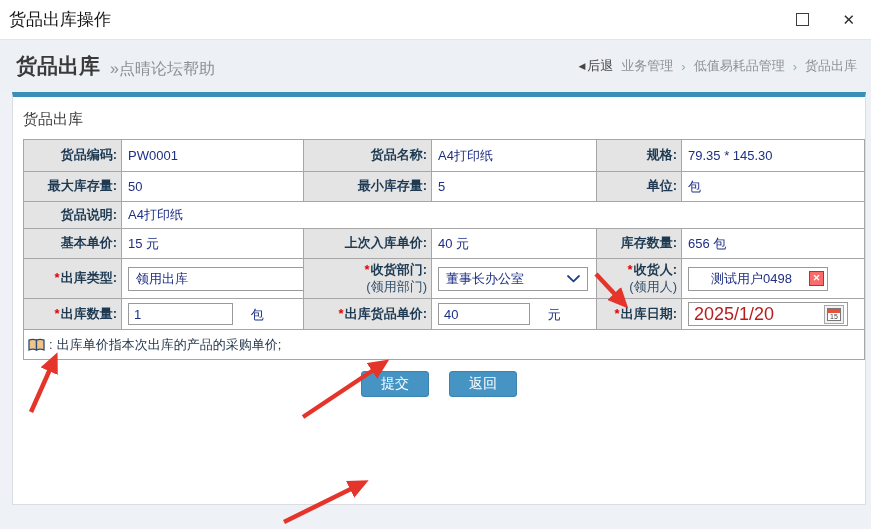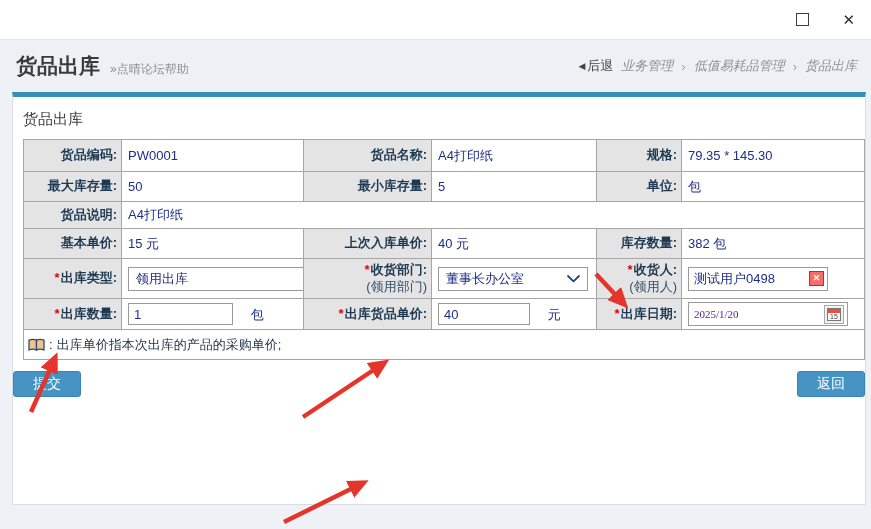--- a/index.html
+++ b/index.html
@@ -18,26 +18,26 @@
   .titlebar .win-title { font-size:17px; color:#151515; }
   .titlebar .spacer { flex:1; }
   .max-btn { width:13px; height:13px; border:1.5px solid #3d3d3d; margin-right:33px; cursor:pointer; }
   .close-btn { font-size:15px; color:#2e2e2e; cursor:pointer; line-height:1; }
   
   .header-band {
     height:52px; background:#edf0f4; display:flex; align-items:center;
     padding:0 14px 0 16px;
   }
   .page-title { font-size:21px; font-weight:bold; color:#3a3a3a; }
-  .help-link { font-size:12px; color:#8b9196; margin-left:10px; margin-top:6px; text-decoration:none; cursor:pointer; }
+  .help-link { font-size:16px; color:#8b9196; margin-left:10px; margin-top:6px; text-decoration:none; cursor:pointer; }
   .header-spacer { flex:1; }
   .breadcrumb { font-size:13px; color:#8b9196; display:flex; align-items:center; gap:8px; }
   .bc-back { color:#454545; cursor:pointer; display:flex; align-items:center; gap:2px; }
   .bc-back .tri { font-size:9px; color:#454545; }
-  .bc-item { cursor:pointer;font-style:italic; }
+  .bc-item { cursor:pointer; }
   .bc-sep { color:#7fafcd; font-size:13px; }
   
   .panel {
     position:absolute; left:12px; top:92px; width:854px; height:413px;
     background:#ffffff; border:1px solid #dadee3; border-top:5px solid #3a8fb7;
   }
   .section-title { font-size:15px; color:#3f3f3f; margin:13px 0 10px 10px; }
   
   table.form { border-collapse:collapse; table-layout:fixed; width:841px; margin-left:10px; font-size:13px; }
   table.form td { border:1px solid #a6a6a6; overflow:hidden; }
@@ -57,66 +57,67 @@
     padding:1px 5px; font-family:"Liberation Sans",sans-serif; background:#fff;
   }
   .fake-select {
     display:inline-flex; align-items:center; justify-content:space-between;
     border:1px solid #9a9a9a; height:24px; padding:0 7px; background:#fff;
     color:#1e2f85; cursor:pointer; vertical-align:middle;
   }
   .unit { color:#1e2f85; margin-left:14px; }
   .receiver-box {
     display:inline-flex; align-items:center; justify-content:space-between;
-    border:1px solid #9a9a9a; width:140px; height:24px; padding:0 3px 0 5px;
+    border:1px solid #9a9a9a; width:140px; height:24px; padding:0 3px 0 22px;
     background:#fff; color:#1e2f85; vertical-align:middle;
   }
   .del-icon {
     width:15px; height:15px; background:#fb6b6b; border:1px solid #e02020;
     color:#fff; font-size:9px; font-weight:bold; display:flex;
     align-items:center; justify-content:center; cursor:pointer; line-height:1;
   }
   .date-box {
     display:inline-flex; align-items:center; justify-content:space-between;
     border:1px solid #9a9a9a; width:160px; height:24px; padding:0 3px 0 5px;
     background:#fff; vertical-align:middle;
   }
-  .date-box input { border:none; outline:none; width:100px; font-size:11px; color:#4c1d95; font-family:Liberation Serif, serif; }
+  .date-box input { border:none; outline:none; width:100px; font-size:18px; color:#b91c1c; font-family:Liberation Sans, sans-serif; }
   .cal-btn {
     width:20px; height:19px; border:1px solid #a8a8a8; background:#f2f2f2;
     display:flex; align-items:center; justify-content:center; cursor:pointer;
   }
   .cal-ic { width:14px; height:13px; border:1px solid #777; background:#fff; position:relative; }
   .cal-ic .cal-top { position:absolute; top:0; left:0; right:0; height:4px; background:#e8503a; }
   .cal-ic .cal-day { position:absolute; top:4px; left:0; right:0; bottom:0; font-size:7px; color:#444; display:flex; align-items:center; justify-content:center; }
   
   .ta-wrap { position:relative; display:inline-block; }
   textarea.note-ta {
     width:722px; height:50px; border:2px solid #111; border-radius:6px;
     resize:none; font-family:"Liberation Sans",sans-serif; font-size:13px;
     color:#1e2f85; padding:3px 6px; display:block;
   }
   .resize-handle { position:absolute; right:4px; bottom:4px; pointer-events:none; }
   
   .note-line { display:flex; align-items:center; gap:4px; padding-left:4px; color:#25384d; font-size:13px; background:#fff; }
   
-  .btn-row { display:flex; justify-content:space-between; gap:20px; margin-top:11px; }
+  .btn-row { display:flex; justify-content:center; gap:20px; margin-top:11px; }
   .btn {
     background:#4594c4; border:1px solid #3a84b2; color:#fff; font-size:14px;
     padding:3px 19px; border-radius:3px; cursor:pointer;
     font-family:"Liberation Sans",sans-serif;
   }
   
   svg.arrows { position:absolute; left:0; top:0; pointer-events:none; z-index:20; }
   .chev { margin-left:6px; }
 </style>
 </head>
 <body>
 
 <div class="titlebar">
+  <span class="win-title">货品出库操作</span>
   <span class="spacer"></span>
   <span class="max-btn"></span>
   <span class="close-btn">✕</span>
 </div>
 
 <div class="header-band">
   <span class="page-title">货品出库</span>
   <a class="help-link">»点晴论坛帮助</a>
   <span class="header-spacer"></span>
   <div class="breadcrumb">
@@ -164,21 +165,21 @@
     <tr class="r4">
       <td class="lbl">货品说明:</td>
       <td class="val" colspan="5">A4打印纸</td>
     </tr>
     <tr class="r5">
       <td class="lbl">基本单价:</td>
       <td class="val">15 元</td>
       <td class="lbl">上次入库单价:</td>
       <td class="val">40 元</td>
       <td class="lbl">库存数量:</td>
-      <td class="val">382 包</td>
+      <td class="val">656 包</td>
     </tr>
     <tr class="r6">
       <td class="lbl">
         <span class="req">*</span><span>出库类型:</span>
       </td>
       <td class="val">
         <div class="fake-select" style="width:200px">
           <span>领用出库</span>
           <svg class="chev" width="13" height="8" viewBox="0 0 13 8">
                 <path d="M1 1 L6.5 6.3 L12 1" stroke="#1f3f8f" stroke-width="1.8" fill="none" stroke-linecap="round" stroke-linejoin="round"></path>

